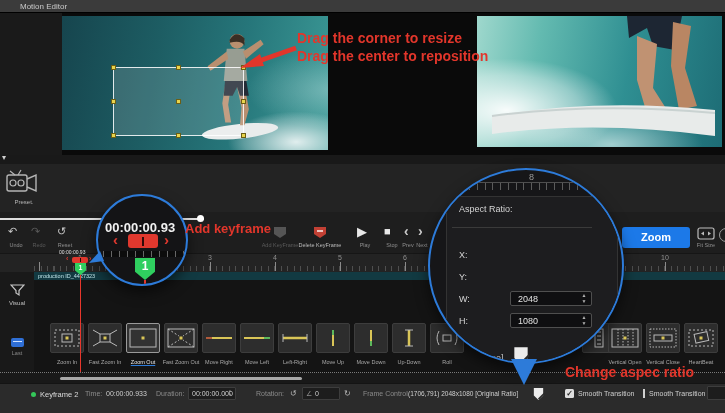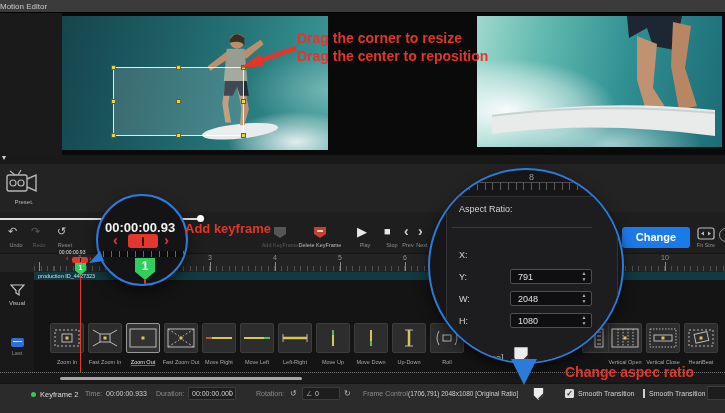--- a/index.html
+++ b/index.html
@@ -2,21 +2,21 @@
 <html><head>
 <meta charset="utf-8">
 <style>
   html,body{margin:0;padding:0;background:#101010;}
   #app{position:relative;width:725px;height:413px;background:#141414;overflow:hidden;
        font-family:"Liberation Sans",sans-serif;-webkit-font-smoothing:antialiased;}
   #app *{position:absolute;box-sizing:border-box;}
 
   
   .titlebar{left:0;top:0;width:725px;height:13px;background:#3b3b3b;border-bottom:1px solid #000;}
-  .titlebar .t{position:static;display:block;text-align:left;font-size:8px;line-height:13px;color:#c9c9c9;}
+  .titlebar .t{position:static;display:block;text-align:left;font-size:8px;line-height:13px;color:#c9c9c9;margin-left:20px;}
 
   
   .previews{left:0;top:13px;width:725px;height:142px;background:#0a0a0a;}
   .left-pad{left:0;top:0;width:62px;height:142px;background:#1a1a1a;}
   .video{overflow:hidden;}
   .video.va{left:62px;top:3px;width:266px;height:134px;background:
       radial-gradient(90px 40px at 88% 94%, rgba(255,255,255,.85), rgba(255,255,255,.25) 58%, transparent 76%),
       radial-gradient(120px 56px at 101% 55%, rgba(225,244,244,.35), transparent 70%),
       linear-gradient(100deg,#16454e 0%,#1d5d63 35%,#26767a 65%,#3c9a97 100%);}
   .video.vb{left:477px;top:3px;width:245px;height:131px;background:
@@ -370,21 +370,21 @@
 
     <span class="tbtn" style="left:357px;top:12px;font-size:13px;color:#e8e8e8">▶</span>
     <span class="tlbl" style="left:349px;top:30px;width:32px">Play</span>
     <span class="tbtn" style="left:384px;top:13px;font-size:11px;color:#e8e8e8">■</span>
     <span class="tlbl" style="left:376px;top:30px;width:32px">Stop</span>
     <span class="tbtn" style="left:404px;top:11px;font-size:14px;font-weight:bold">‹</span>
     <span class="tlbl" style="left:394px;top:30px;width:28px">Prev</span>
     <span class="tbtn" style="left:418px;top:11px;font-size:14px;font-weight:bold">›</span>
     <span class="tlbl" style="left:408px;top:30px;width:28px">Next</span>
 
-    <div class="apply-btn">Change</div>
+    <div class="apply-btn">Zoom</div>
     <svg class="fit-icon" viewBox="0 0 18 13">
       <rect x="1" y="1" width="16" height="11" rx="2" fill="none" stroke="#bdbdbd" stroke-width="1.2"></rect>
       <polygon points="4,6.5 7,4.5 7,8.5" fill="#bdbdbd"></polygon>
       <polygon points="14,6.5 11,4.5 11,8.5" fill="#bdbdbd"></polygon>
     </svg>
     <span class="tlbl fit-lbl">Fit Size</span>
     <div class="edge-circle"></div>
   </div>
 
   <div class="anno kf">Add keyframe</div>
@@ -508,24 +508,20 @@
     <span class="mr8">8</span>
     <div class="mrticks"></div>
     <div class="mrline"></div>
     <div class="panel"></div>
 
     <span class="flabel" style="left:29px;top:34px">Aspect Ratio:</span>
     <div class="sep"></div>
 
     <span class="flabel" style="left:29px;top:80px">X:</span>
     <span class="flabel" style="left:29px;top:102px">Y:</span>
-    <div class="fbox" style="top:99px">
-      <input readonly="" value="791" style="">
-      <span class="fspin">▲<br>▼</span>
-    </div>
     <span class="flabel" style="left:29px;top:124px">W:</span>
     <div class="fbox" style="top:121px">
       <input readonly="" value="2048" style="">
       <span class="fspin">▲<br>▼</span>
     </div>
     <span class="flabel" style="left:29px;top:146px">H:</span>
     <div class="fbox" style="top:143px">
       <input readonly="" value="1080" style="">
       <span class="fspin">▲<br>▼</span>
     </div>

